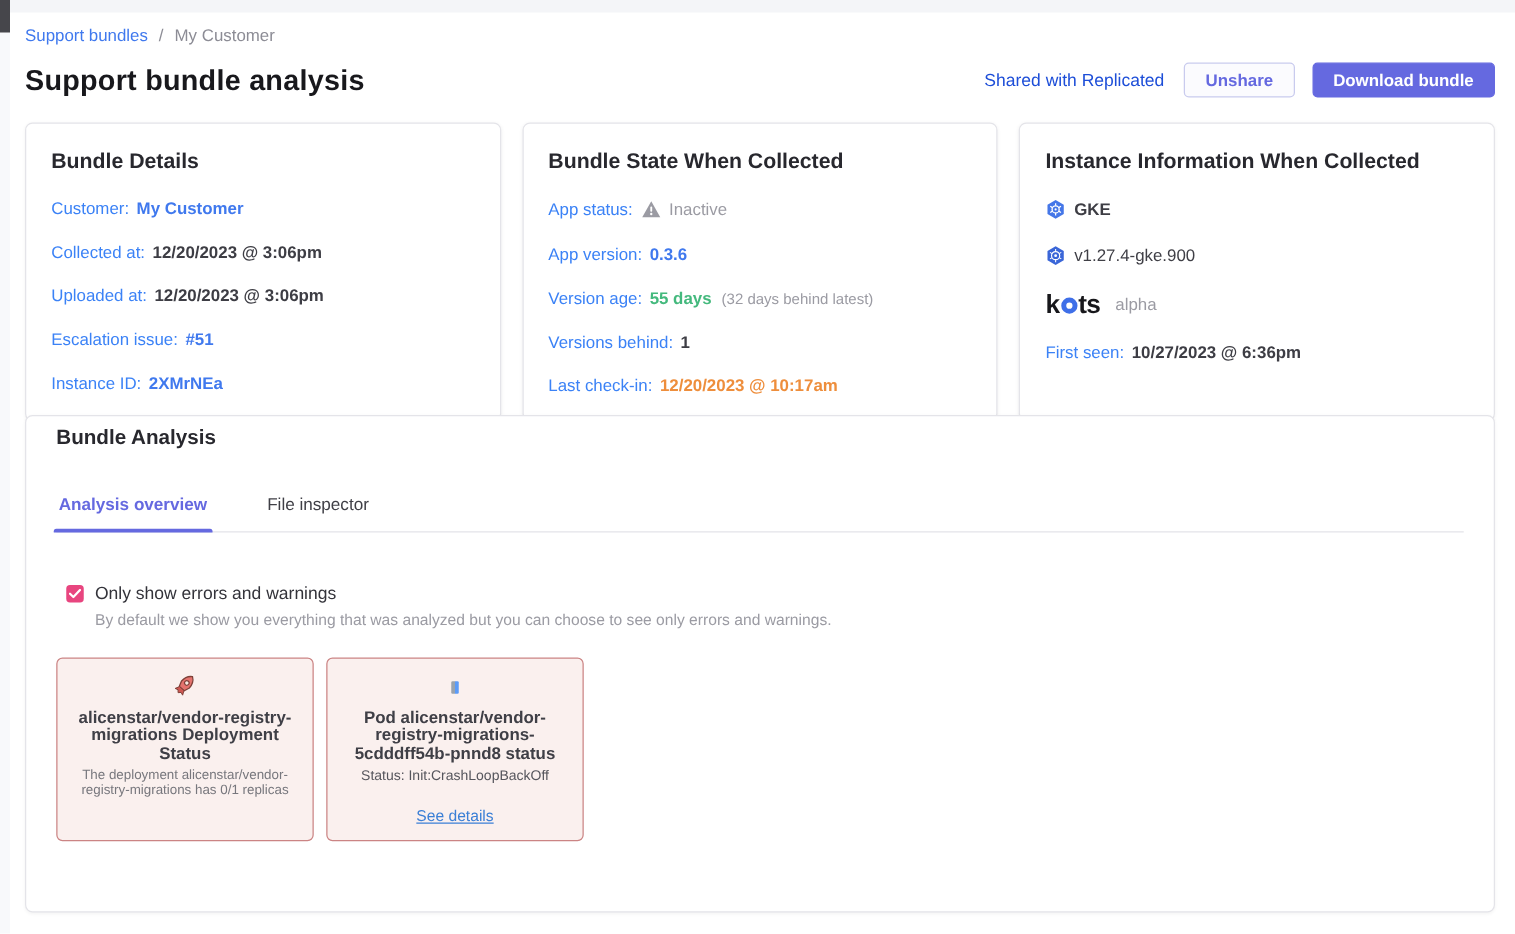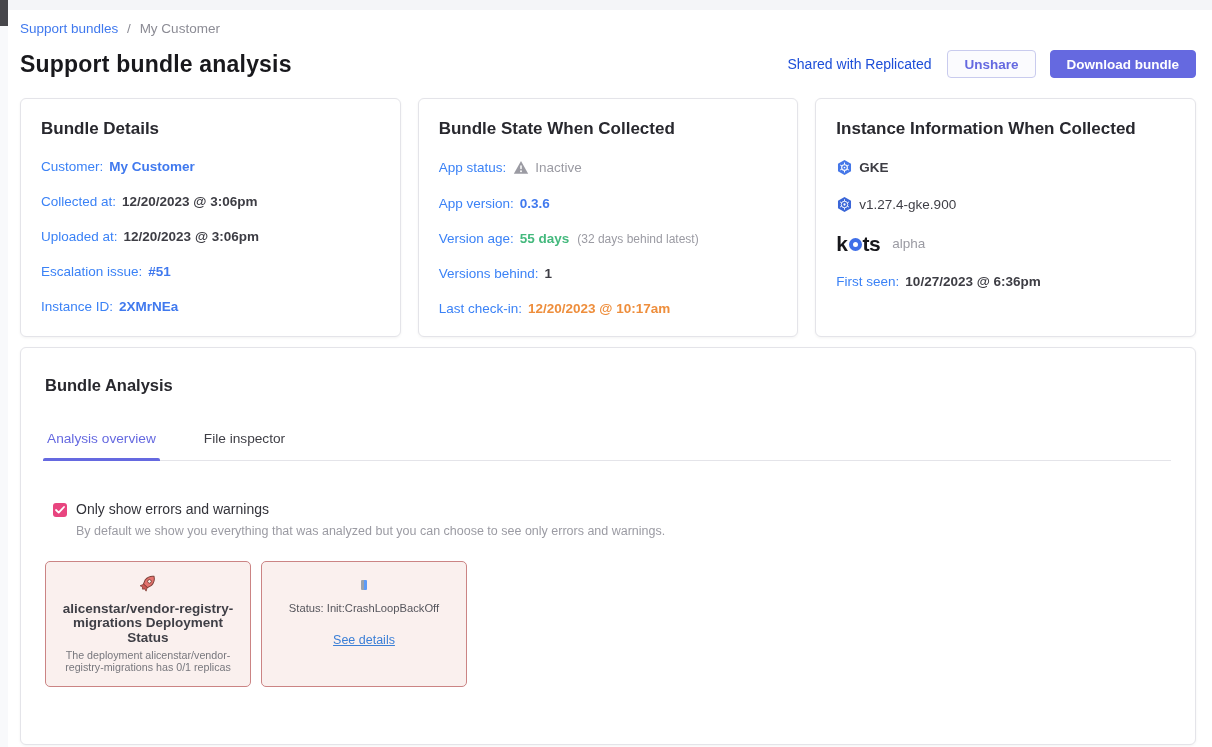--- a/index.html
+++ b/index.html
@@ -39,25 +39,25 @@
   .row .val-orange { color:var(--warning,#ee8e3c); font-weight:700; }
   .row .note { font-size:12px; color:#9b9ba3; margin-left:2px; }
   .icon-slot { display:inline-flex; width:17px; height:17px; align-items:center; justify-content:center; flex:none; }
 
   
   .kots { display:inline-flex; align-items:center; font-weight:800; font-size:21px; color:#17171b; letter-spacing:-.5px; line-height:1; }
   .kots-o { width:13px; height:13px; border:4.2px solid #3f6fe8; border-radius:50%; margin:2px 1px 0 1px; }
   .row .channel { font-size:13.5px; color:#9b9ba3; margin-left:6px; }
 
   
-  .analysis-card { position:absolute; top:347px; left:0; right:0; height:398px; background:#fff; border:1px solid #e4e4e9; border-radius:6px; box-shadow:0 1px 3px rgba(0,0,0,.05); padding:28px 24px; }
+  .analysis-card { position:absolute; top:332px; left:0; right:0; height:398px; background:#fff; border:1px solid #e4e4e9; border-radius:6px; box-shadow:0 1px 3px rgba(0,0,0,.05); padding:8px 24px; }
   .analysis-card h2 { font-size:16.5px; font-weight:700; color:#28282e; }
   .tabs { margin-top:36px; display:flex; gap:44px; border-bottom:1px solid #e4e4e9; }
   .tab { position:relative; font-size:13.7px; padding:0 2px 14px 2px; color:#3f3f46; cursor:pointer; }
-  .tab.active { color:var(--accent,#6569e0); font-weight:400;text-align:right; }
+  .tab.active { color:var(--accent,#6569e0); font-weight:700;text-align:right; }
   .tab.active::after { content:""; position:absolute; left:-2px; right:-2px; bottom:-1px; height:3px; background:var(--accent,#6569e0); border-radius:2px 2px 0 0; }
 
   .filter { margin-top:40px; margin-left:8px; display:flex; gap:9px; }
   .checkbox { width:14px; height:14px; flex:none; margin-top:2px; border-radius:3px; background:var(--checkbox,#e8457f); display:flex; align-items:center; justify-content:center; cursor:pointer; }
   .filter-label { font-size:14px; color:#33333a; }
   .filter-desc { font-size:12.5px; color:#9b9ba3; margin-top:7px; }
 
   .issue-cards { margin-top:23px; display:flex; gap:10px; }
   .issue-card { width:206px; min-height:126px; background:#faf0ee; border:1px solid #cb8484; border-radius:5px; padding:11px 10px 10px; text-align:center; cursor:pointer; }
   .issue-icon-slot { height:24px; display:flex; align-items:center; justify-content:center; }
@@ -239,20 +239,21 @@
             </span>
           </div>
           <div class="issue-title">alicenstar/vendor-registry-migrations Deployment Status</div>
           <div class="issue-msg">The deployment alicenstar/vendor-registry-migrations has 0/1 replicas</div>
         </div>
 
         <div class="issue-card">
           <div class="issue-icon-slot">
             <span class="broken-img"></span>
           </div>
+          <div class="issue-title">Pod alicenstar/vendor-registry-migrations-5cdddff54b-pnnd8 status</div>
           <div class="issue-status">Status: Init:CrashLoopBackOff</div>
           <a class="issue-link">See details</a>
         </div>
 
       </div>
     </div>
   </div>
 </div>
 
 </body></html>

